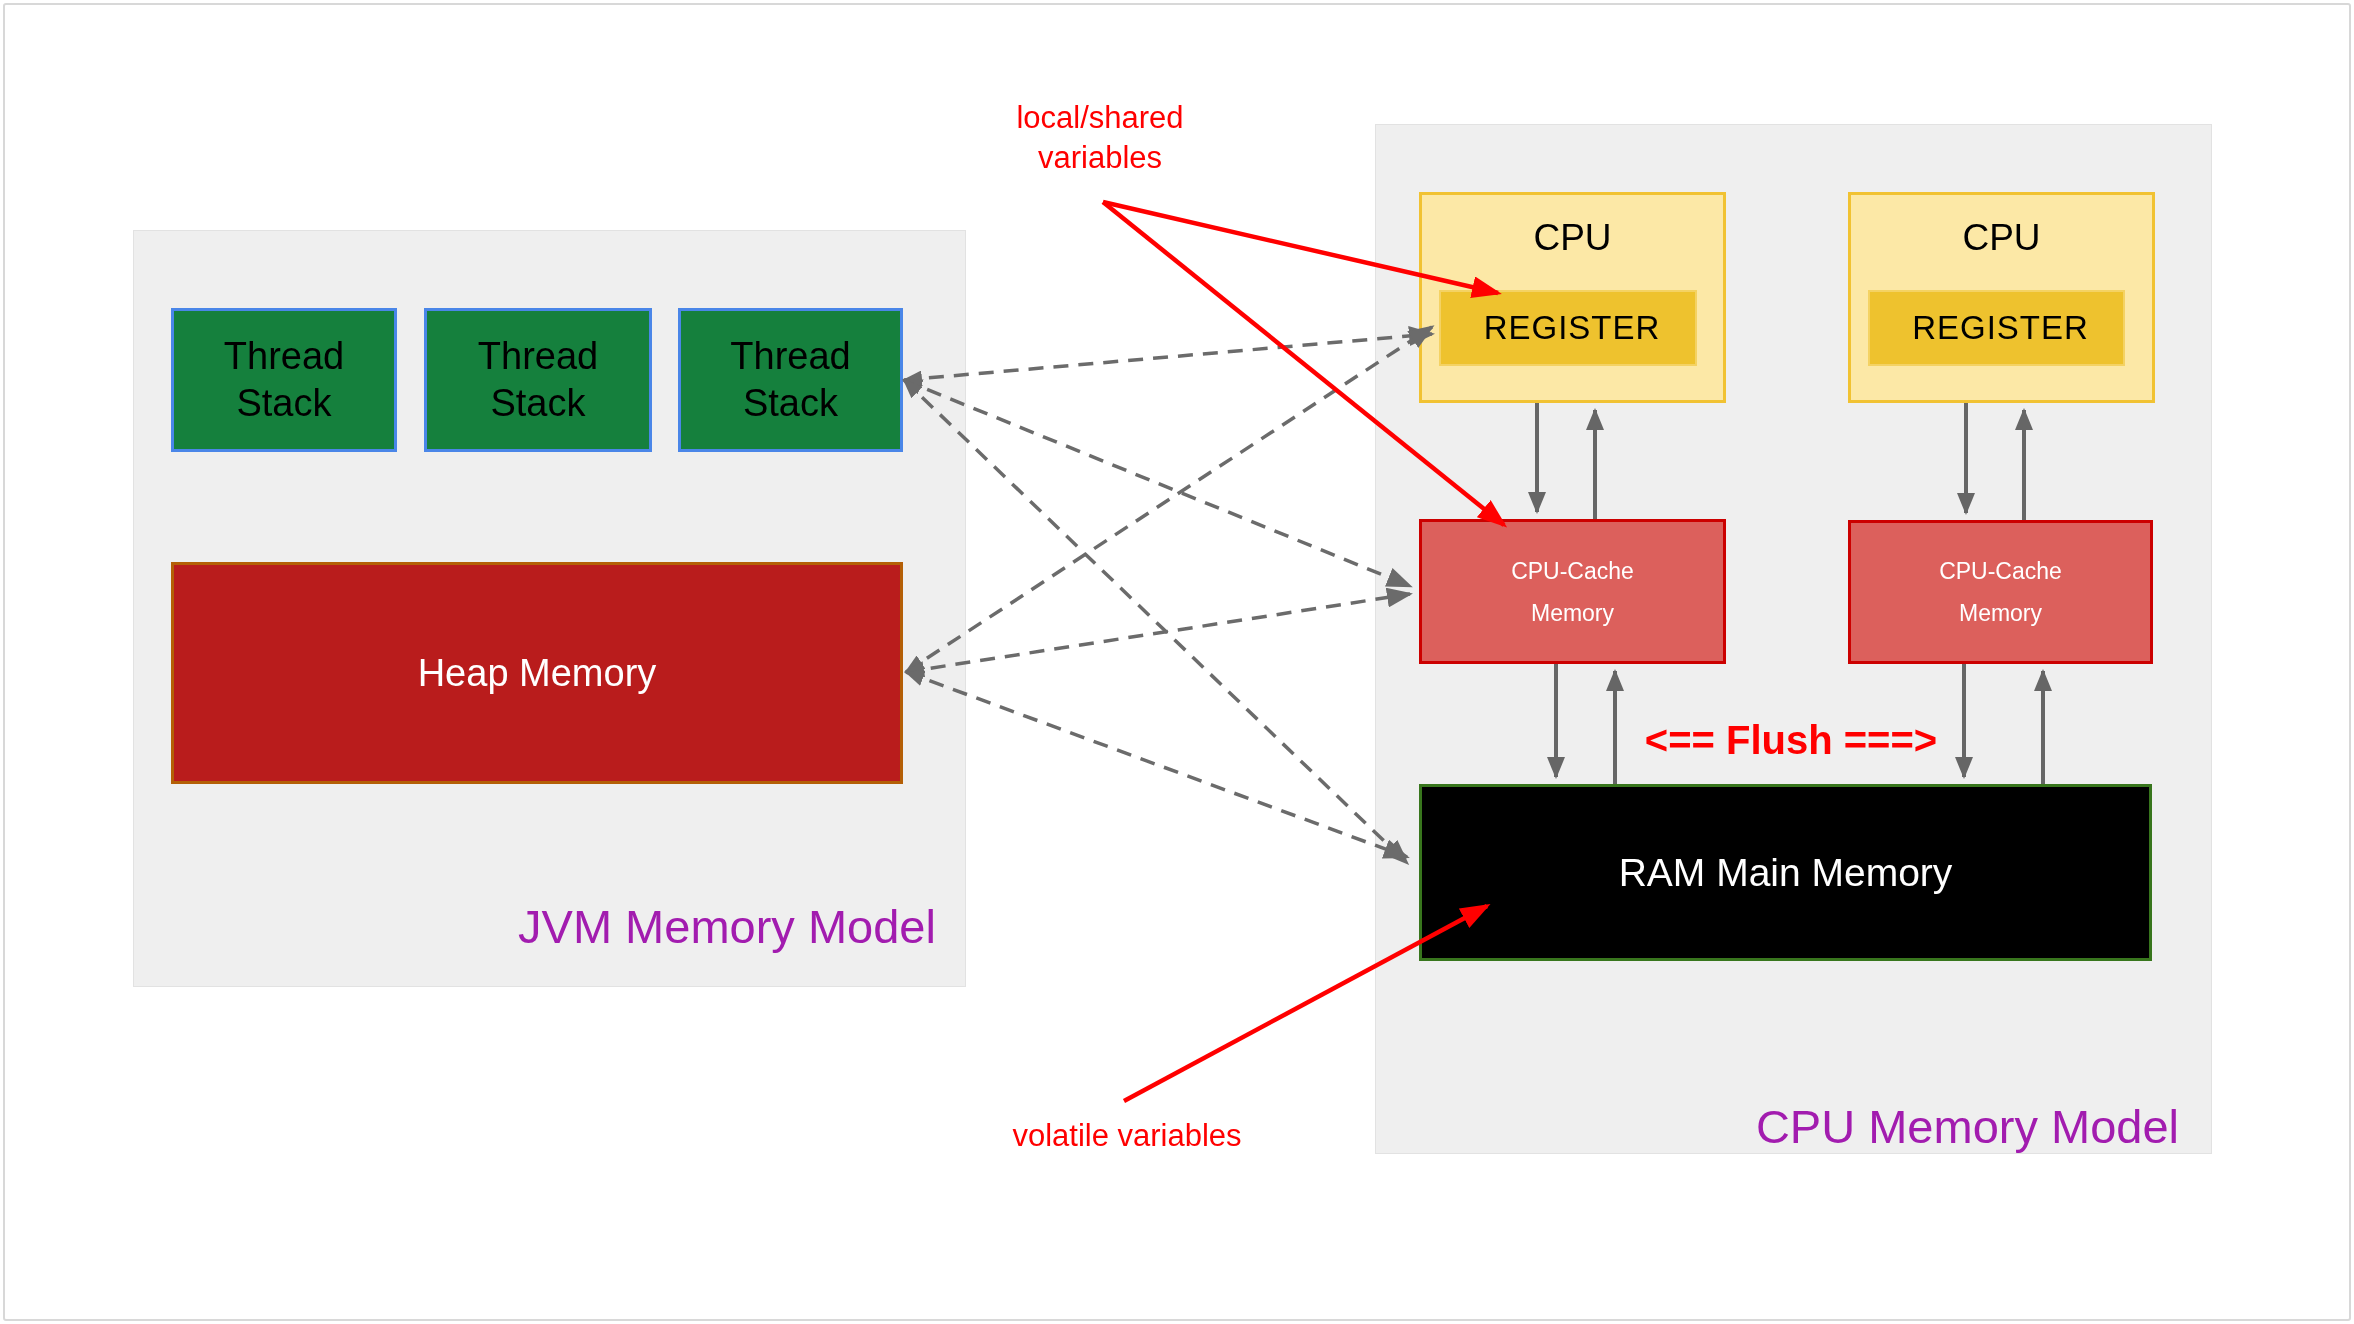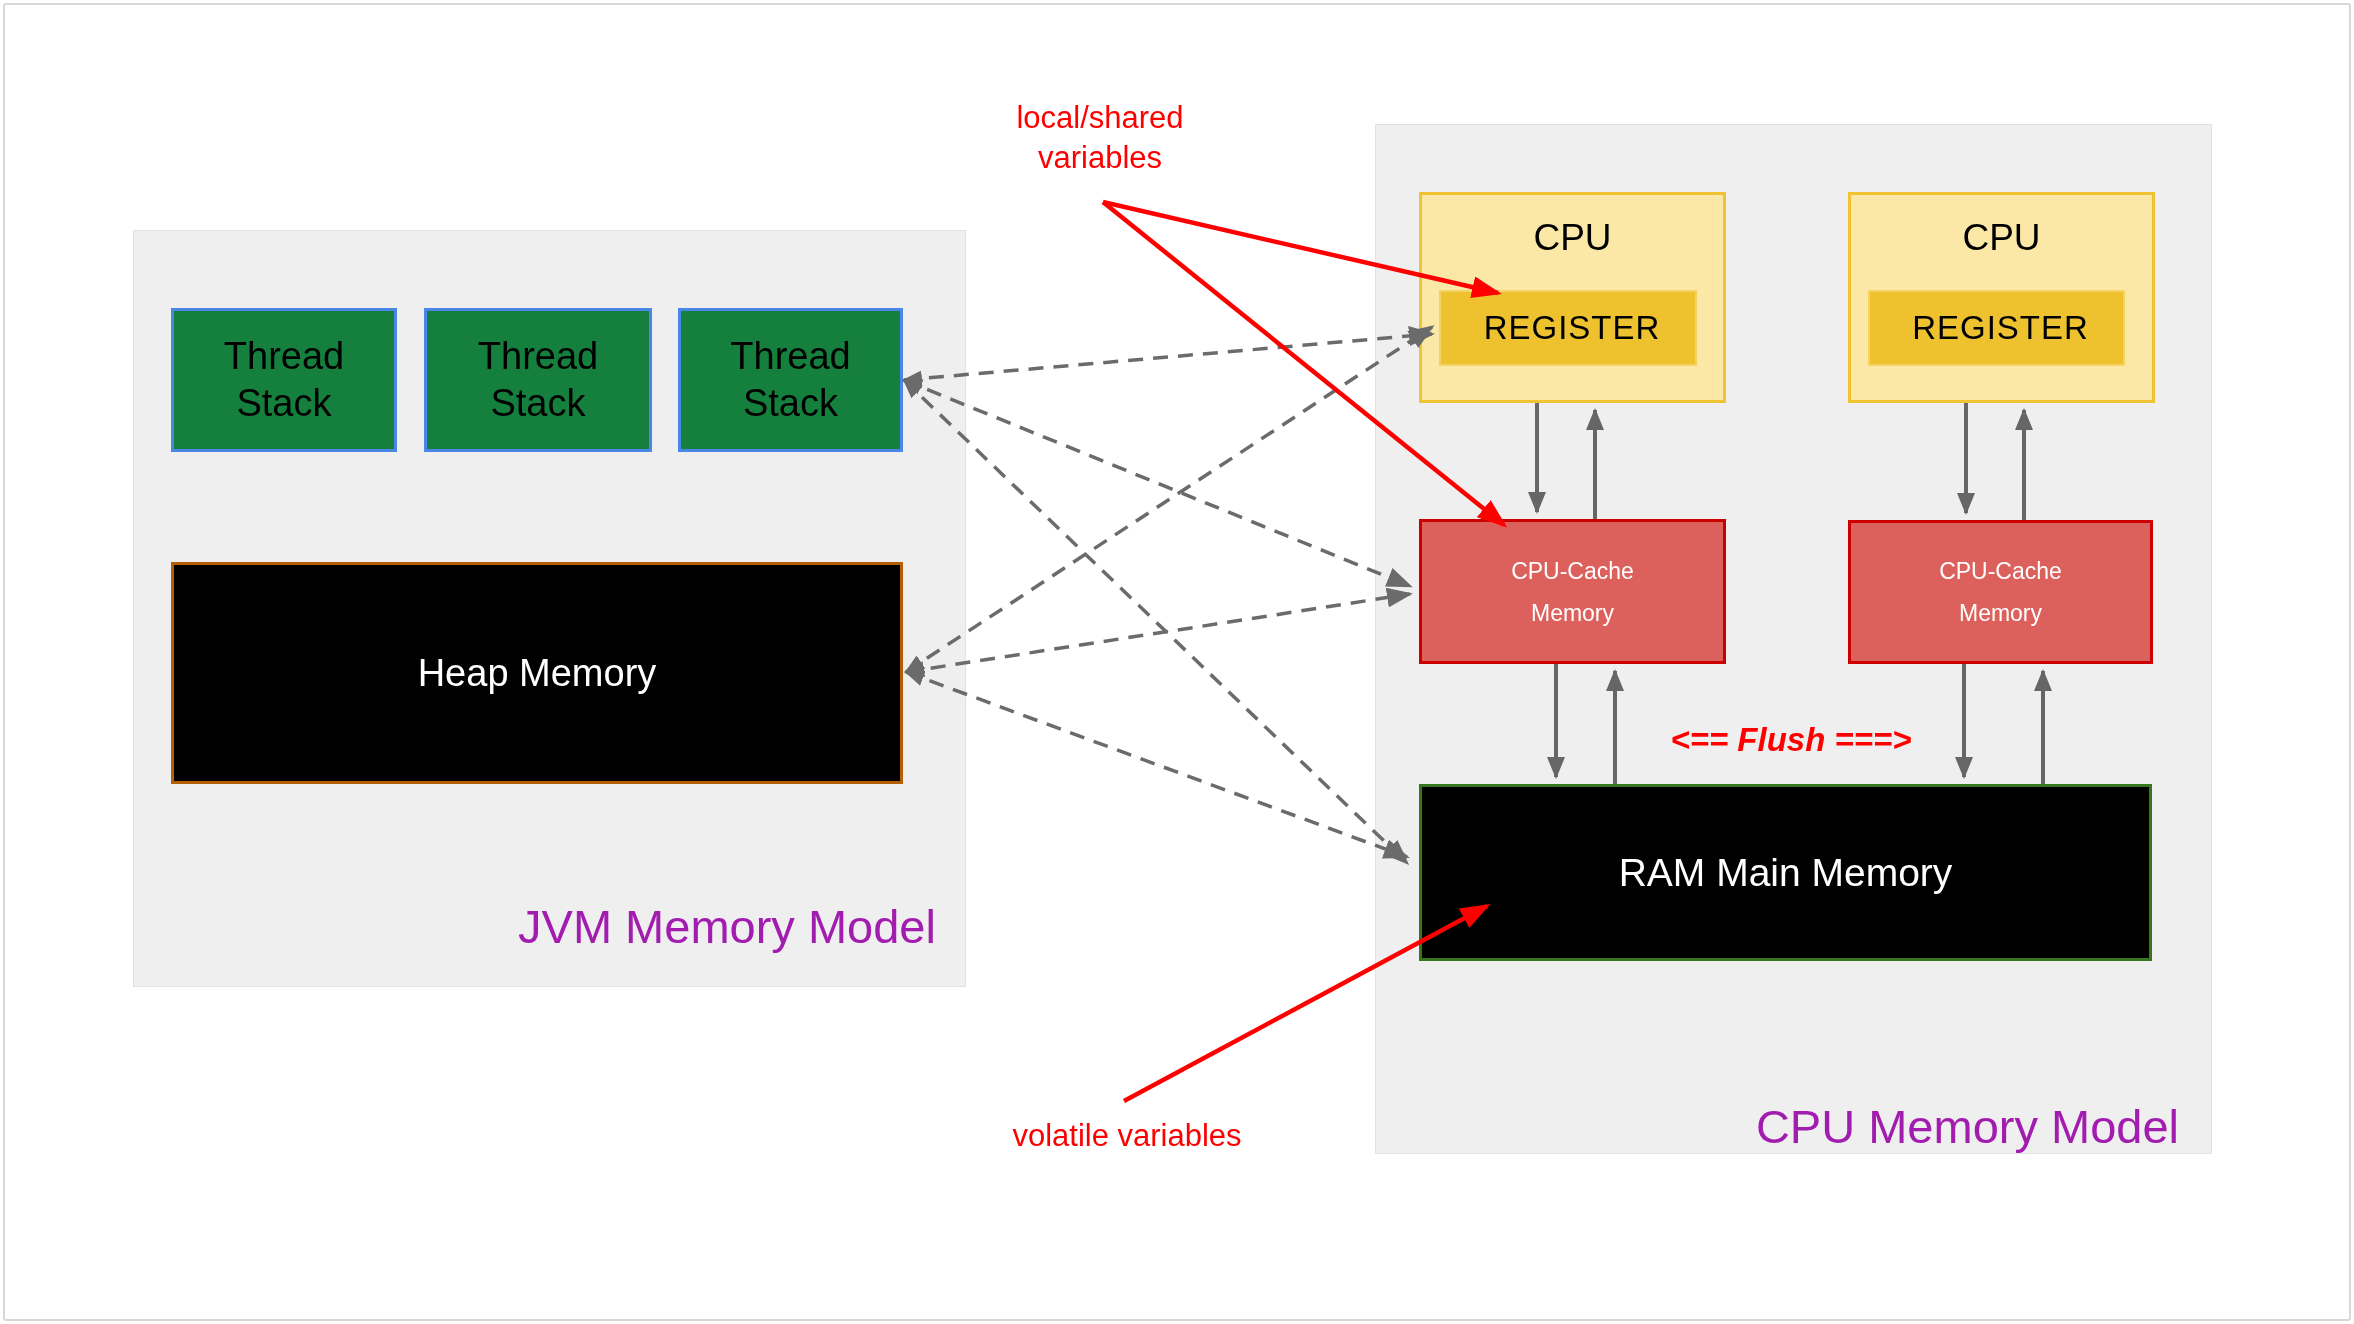--- a/index.html
+++ b/index.html
@@ -24,21 +24,21 @@
     box-sizing:border-box;
     display:flex;align-items:center;justify-content:center;
     text-align:center;
     white-space:pre-line;
   }
   .thread-stack{
     background:#15803d;border:3px solid #4a86e8;
     font-size:38px;line-height:47px;color:#000;
   }
   #heap{
-    background:#000000;border:3px solid #b45f06;
+    background:#b91c1c;border:3px solid #b45f06;
     font-size:38px;color:#ffffff;
   }
   .cpu-box{
     background:#fce8a6;border:3px solid #f1c232;
     align-items:flex-start;
     padding-top:22px;
     font-size:37px;color:#000;
   }
   .register{
     background:#eec22e;border:2px solid #f4d263;
@@ -57,21 +57,21 @@
     font-size:47px;color:#a21caf;
   }
   .red-note{
     position:absolute;
     color:#ff0000;
     font-size:31px;line-height:40px;
     text-align:center;
     white-space:pre-line;
   }
   #flush-label{
-    font-size:33px;font-weight:bold;line-height:36px;font-style:italic;
+    font-size:40px;font-weight:bold;line-height:36px;
   }
   #connector-layer{
     position:absolute;left:0;top:0;width:2354px;height:1324px;
     pointer-events:none;
   }
   .dashed-line{stroke:#6b6b6b;stroke-width:3.5;stroke-dasharray:15 10;fill:none;}
   .flow-arrow{stroke:#666666;stroke-width:4;fill:none;}
   .red-arrow{stroke:#ff0000;stroke-width:4.5;fill:none;}
 </style>
 </head>

